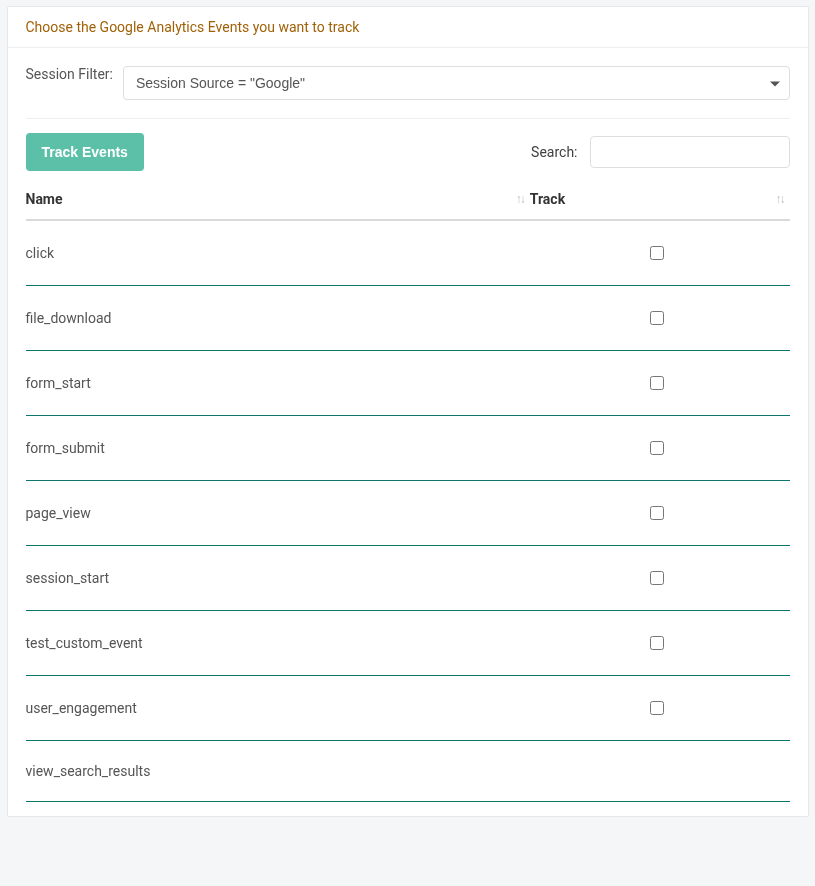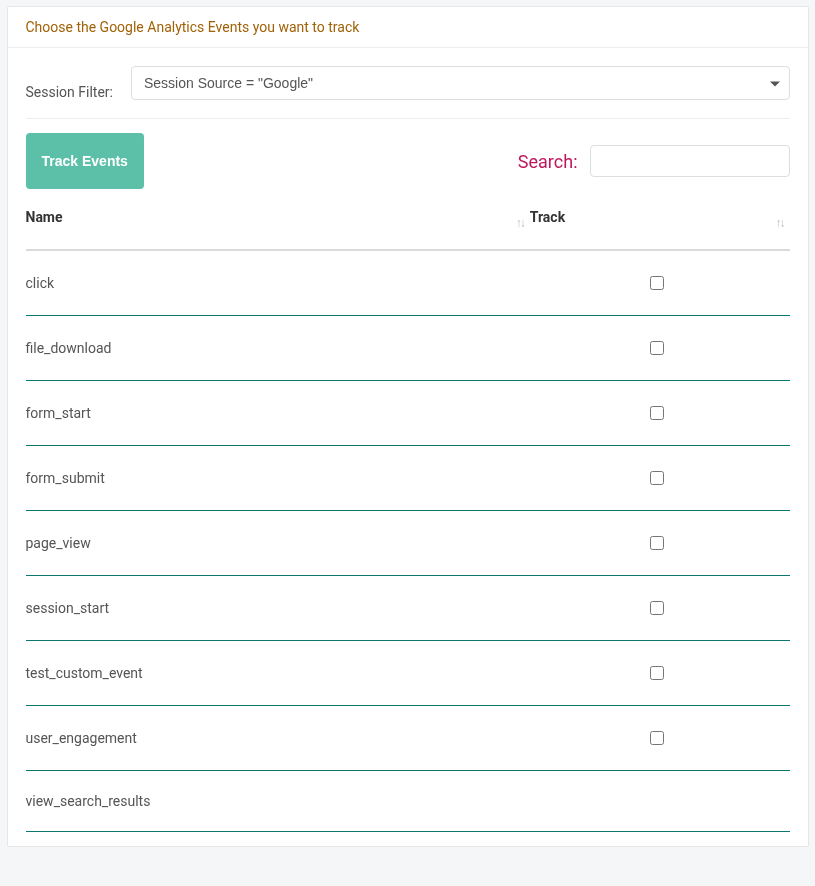--- a/index.html
+++ b/index.html
@@ -21,23 +21,23 @@
     margin: 0 auto;
   }
   .card-header {
     padding: 12px 18px;
     border-bottom: 1px solid #eceeef;
     color: #a16207;
     font-size: 14px;
   }
   .filter-row {
     display: flex;
-    align-items: flex-end;
+    align-items: flex-start;
     padding: 18px 18px 12px 18px;
-    gap: 18px;
+    gap: 10px;
   }
   .filter-label {
     color: #555;
     font-size: 14px;
     white-space: nowrap;
   }
   .filter-select {
     flex: 1;
     height: 34px;
     border: 1px solid #dcdfe1;
@@ -74,49 +74,49 @@
     display: flex;
     align-items: center;
     padding: 14px 18px 10px 18px;
     gap: 12px;
   }
   .btn-track {
     background: #5bc0a7;
     color: #fff;
     border: none;
     border-radius: 4px;
-    padding: 20px 16px;
+    padding: 11px 16px;
     font-weight: 700;
     font-size: 14px;
     cursor: pointer;
   }
   .toolbar-spacer { flex: 1; }
   .search-label {
-    color: #be185d;
-    font-size: 18px;
+    color: #404040;
+    font-size: 14px;
   }
   .search-input {
     width: 200px;
     height: 32px;
     border: 1px solid #dcdfe1;
     border-radius: 4px;
     padding: 0 10px;
     font-size: 14px;
   }
   .table {
     width: calc(100% - 36px);
     margin: 0 18px 14px 18px;
     border-collapse: collapse;
   }
   .table thead th {
     text-align: left;
     font-weight: 700;
     color: #333;
     font-size: 14px;
-    padding: 10px 6px 24px 0;
+    padding: 10px 6px 12px 0;
     border-bottom: 2px solid #d8dadb;
     position: relative;
   }
   .col-name { width: 66%; }
   .col-track { width: 34%; text-align: left; }
   .sort-icon {
     position: absolute;
     right: 6px;
     top: 50%;
     transform: translateY(-55%);

